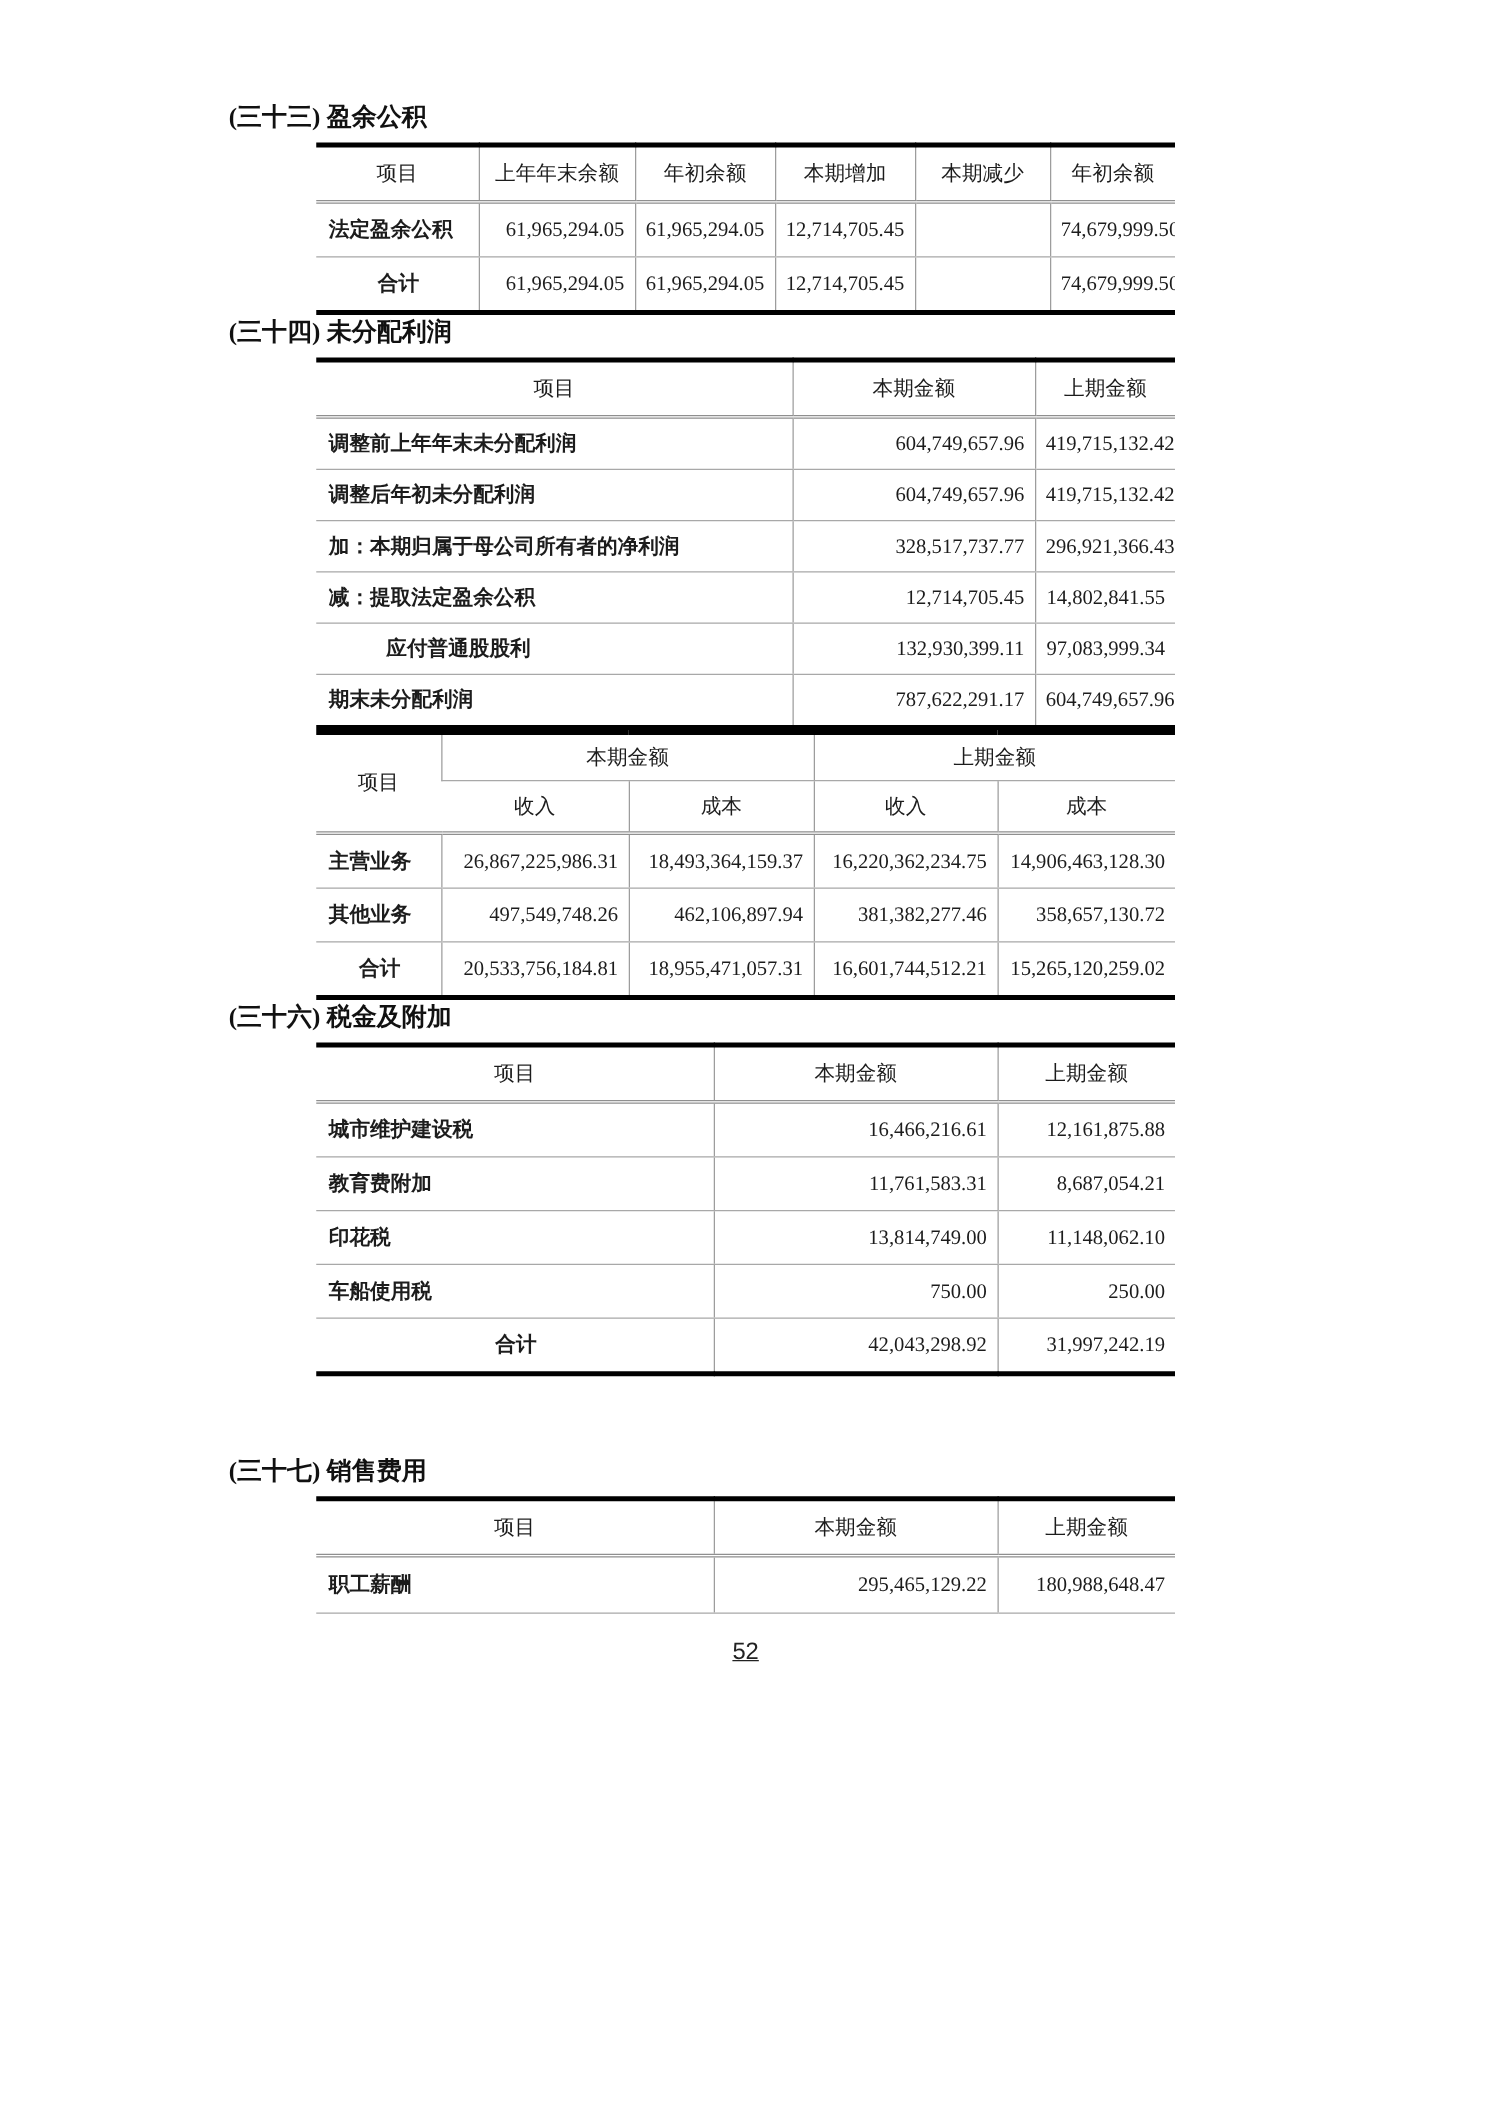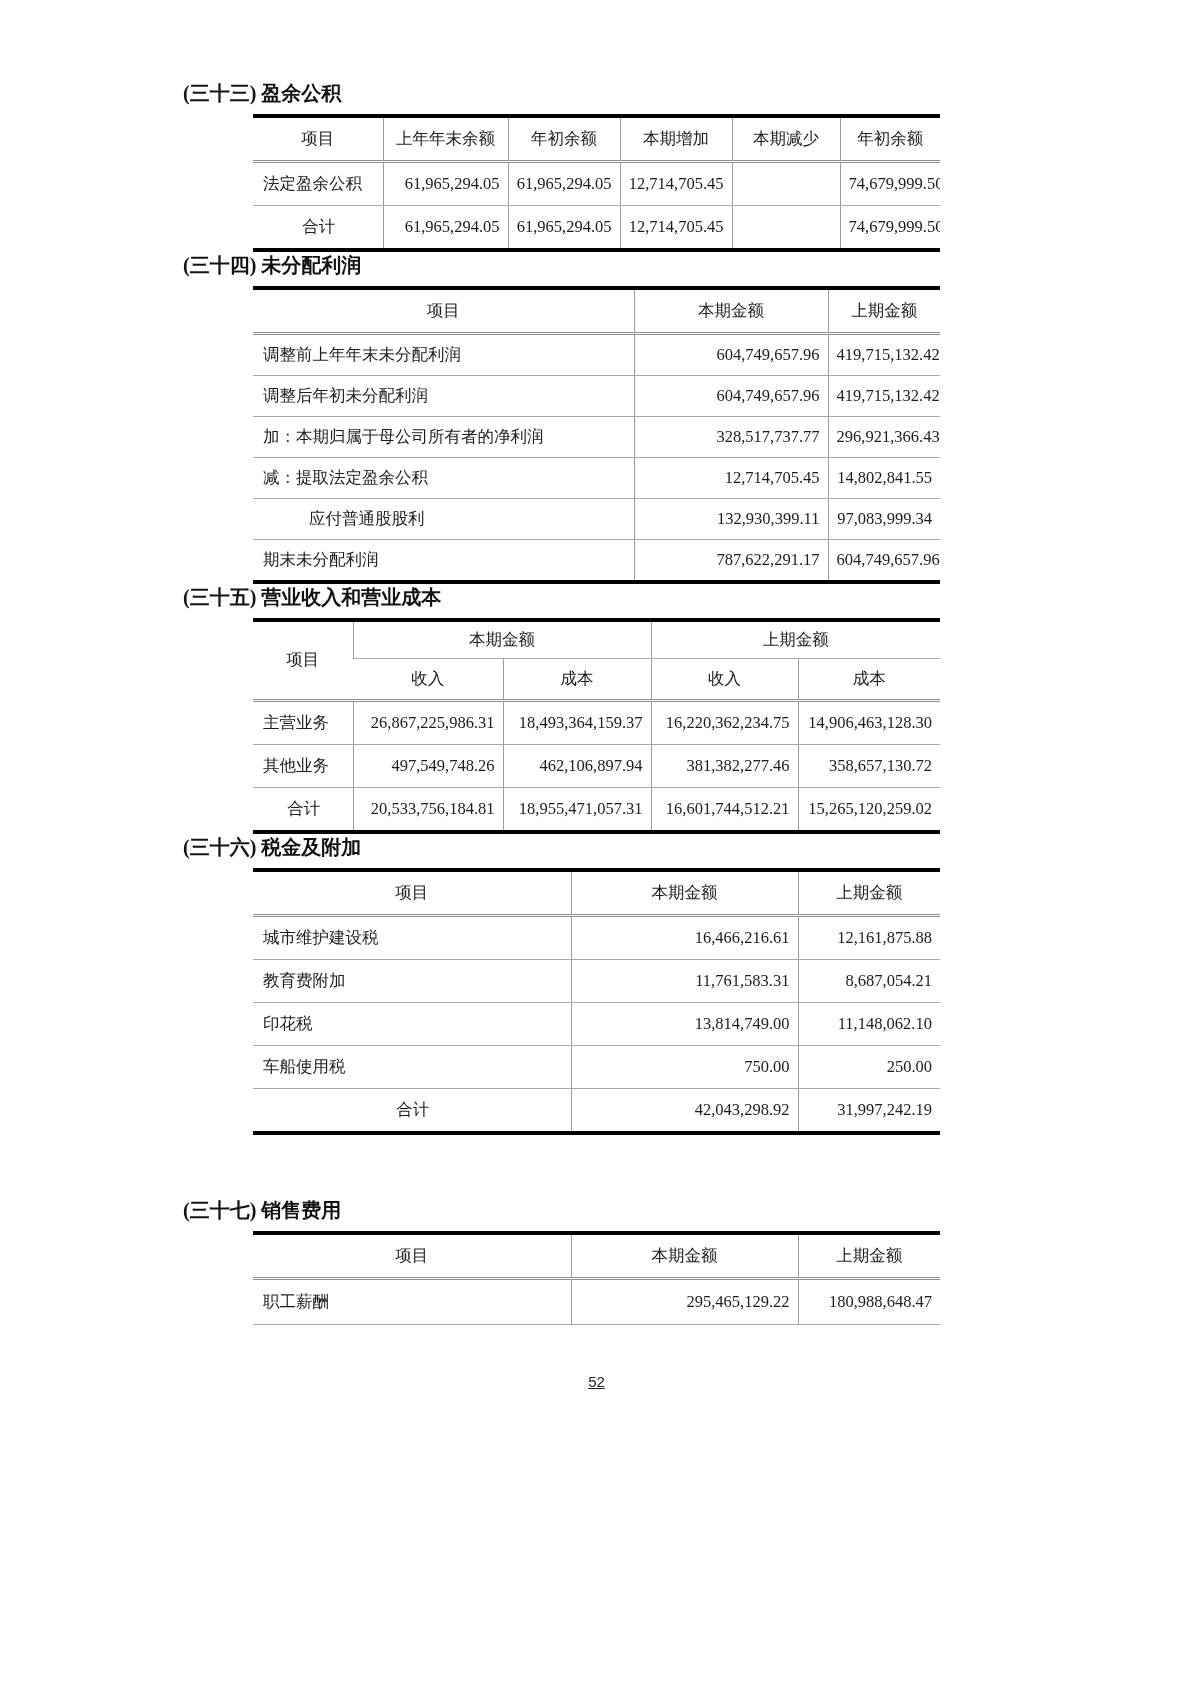--- a/index.html
+++ b/index.html
@@ -25,27 +25,27 @@
     border-left:1px solid #9d9d9d; border-bottom:1px solid #a8a8a8;
     white-space:nowrap; overflow:hidden; vertical-align:middle;
   }
   th:first-child, td:first-child { border-left:none; }
   thead th { text-align:center; border-bottom:3px double #8f8f8f; }
   thead tr.grp th { height:36px; border-bottom:1px solid #a8a8a8; }
   thead tr.grp th.spanitem { border-bottom:3px double #8f8f8f; }
   thead tr.sub th { height:40px;text-align:center; }
   #t2 tbody td { height:40px; }
   #t5 tbody td { height:44px; }
-  td.label { text-align:left; padding-left:10px; }
+  td.label { text-align:left; padding-left:10px;font-weight:bold; }
   td.num   { text-align:right; }
   tr.total td:first-child { text-align:center; }
   tr.indent td:first-child { padding-left:56px; }
   .pagenum {
-    margin-top:48px; width:687px; margin-left:70px; text-align:center;
-    font-family:"Liberation Sans","DejaVu Sans",sans-serif; font-size:15px; color:#222;text-decoration:underline;
+    margin-top:20px; width:687px; margin-left:70px; text-align:center;
+    font-family:"Liberation Sans","DejaVu Sans",sans-serif; font-size:19px; color:#222;text-decoration:underline;
   }
 </style>
 </head>
 <body>
 
 <div class="content">
 
   <section class="sec">
     <h2><span class="num">(三十三)</span><span>盈余公积</span></h2>
     <table id="t1" class="closed">
@@ -132,21 +132,20 @@
           <tr>
             <td class="label">期末未分配利润</td>
             <td class="num">787,622,291.17</td>
             <td class="num">604,749,657.96</td>
           </tr>
         </tbody>
     </table>
   </section>
 
   <section class="sec">
-    <h2><span class="num">(三十五)</span><span>营业收入和营业成本</span></h2>
     <table id="t3" class="closed">
       <colgroup>
         <col style="width:100px">
           <col style="width:150px">
           <col style="width:148px">
         <col style="width:147px">
           <col style="width:142px">
       </colgroup>
       <thead>
         <tr class="grp">

